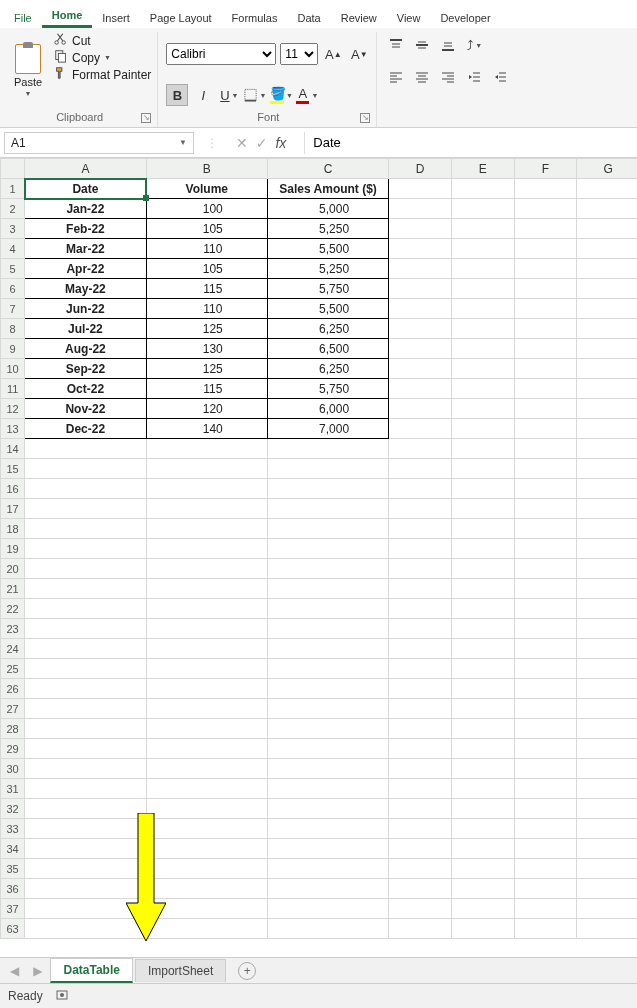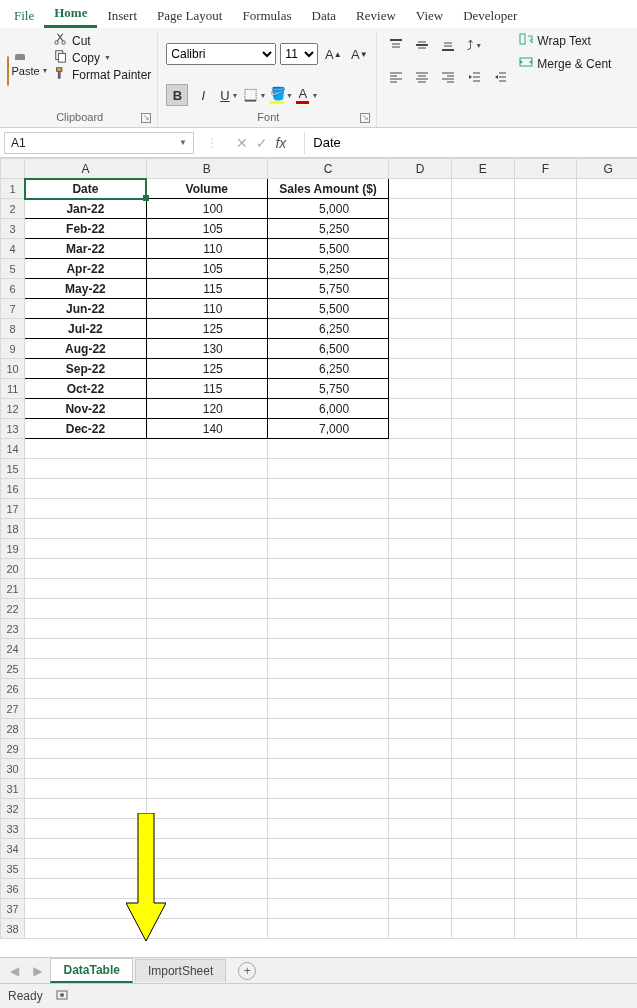--- a/index.html
+++ b/index.html
@@ -18,24 +18,23 @@
   
   .menubar {
     display: flex;
     align-items: flex-end;
     height: 28px;
     padding: 0 4px;
     background: #fff;
   }
   .menubar .tab {
     padding: 6px 10px 4px;
-    font-size: 13px;
+    font-size: 11px;
     color: #333;
     cursor: default;
-    font-family: Liberation Serif, serif;
   }
   .menubar .tab.active {
     color: #217346;
     border-bottom: 3px solid #217346;
     font-weight: 600;
   }
   .menubar .file {
     color: #217346;
   }
 
@@ -71,21 +70,21 @@
     border: 1px solid #888;
     font-size: 8px;
     line-height: 8px;
     color: #888;
   }
 
   
   .paste-btn {
     width: 40px;
     display: flex;
-    flex-direction: row;
+    flex-direction: column;
     align-items: center;
     justify-content: center;
     gap: 2px;
     font-size: 11px;
   }
   .paste-icon {
     width: 26px; height: 30px;
     background: #fff;
     border: 1px solid #c0842a;
     border-radius: 2px;
@@ -443,36 +442,20 @@
           <span class="ibtn">
               <svg width="14" height="14">
                 <path d="M2 7 L5 5 L5 9 Z" fill="#444"></path>
                 <line x1="6" y1="3" x2="13" y2="3" stroke="#444"></line>
                 <line x1="6" y1="7" x2="13" y2="7" stroke="#444"></line>
                 <line x1="6" y1="11" x2="13" y2="11" stroke="#444"></line>
               </svg>
             </span>
         </div>
       </div>
-      <div class="wrap-merge">
-        <div class="item">
-          <span><svg width="14" height="14">
-                <rect x="1" y="2" width="5" height="10" fill="none" stroke="#3a7"></rect>
-                <path d="M9 4 h4 v4 h-2 l2 3 l2 -3 h-2" fill="none" stroke="#3a7"></path>
-              </svg></span>
-          <span>Wrap Text</span>
-        </div>
-        <div class="item">
-          <span><svg width="14" height="14">
-                <rect x="1" y="3" width="12" height="8" fill="none" stroke="#3a7"></rect>
-                <path d="M4 7 L1 5 v4 Z M10 7 L13 5 v4 Z" fill="#3a7"></path>
-              </svg></span>
-          <span>Merge &amp; Cent</span>
-        </div>
-      </div>
     </div>
   </div>
 </div>
 
 <div class="formula-row">
   <div class="name-box">
     <span>A1</span>
     <span style="font-size:8px;color:#666">▼</span>
   </div>
   <div style="color:#ccc">⋮</div>
@@ -861,21 +844,21 @@
           <th class="rowhdr">37</th>
           <td class=""></td>
           <td class=""></td>
           <td class=""></td>
           <td class=""></td>
           <td class=""></td>
           <td class=""></td>
           <td class=""></td>
         </tr>
         <tr>
-          <th class="rowhdr">38</th>
+          <th class="rowhdr">63</th>
           <td class=""></td>
           <td class=""></td>
           <td class=""></td>
           <td class=""></td>
           <td class=""></td>
           <td class=""></td>
           <td class=""></td>
         </tr>
       </tbody>
     </table>

